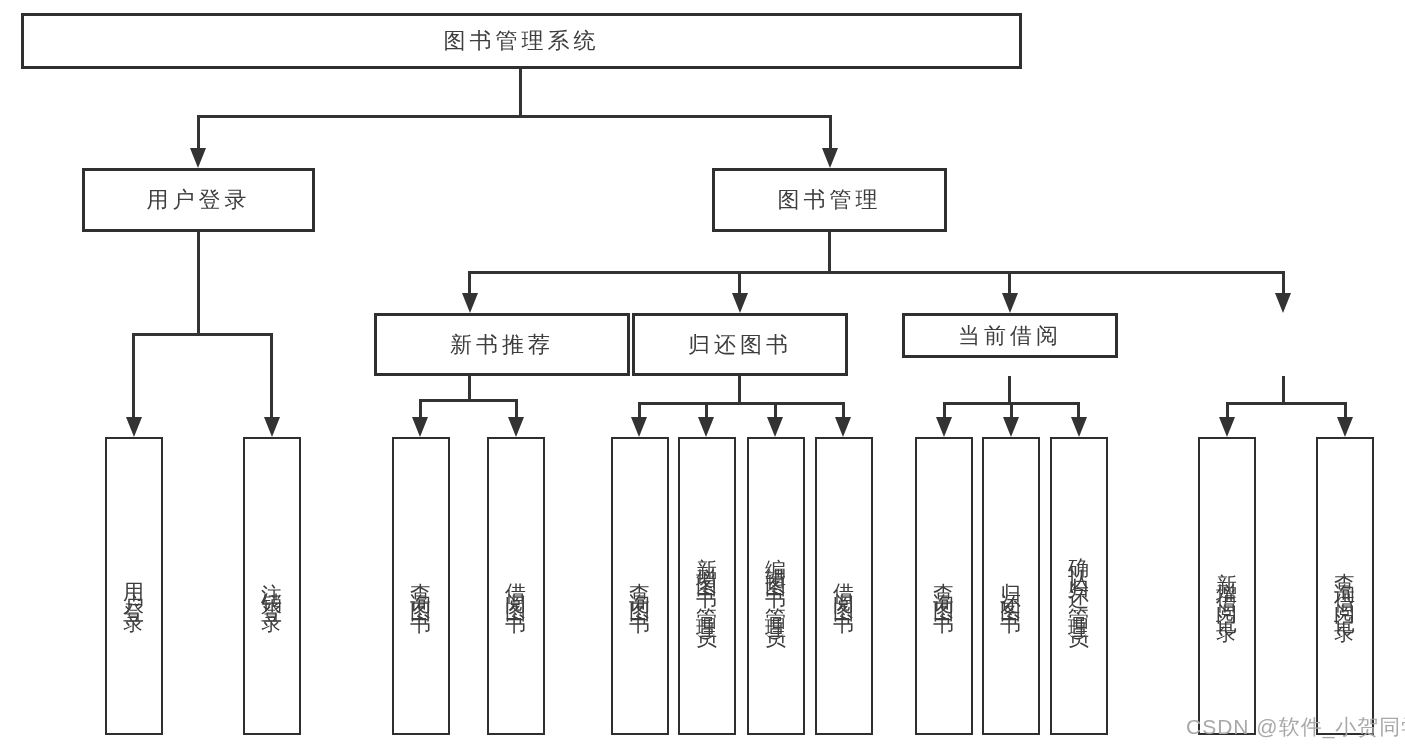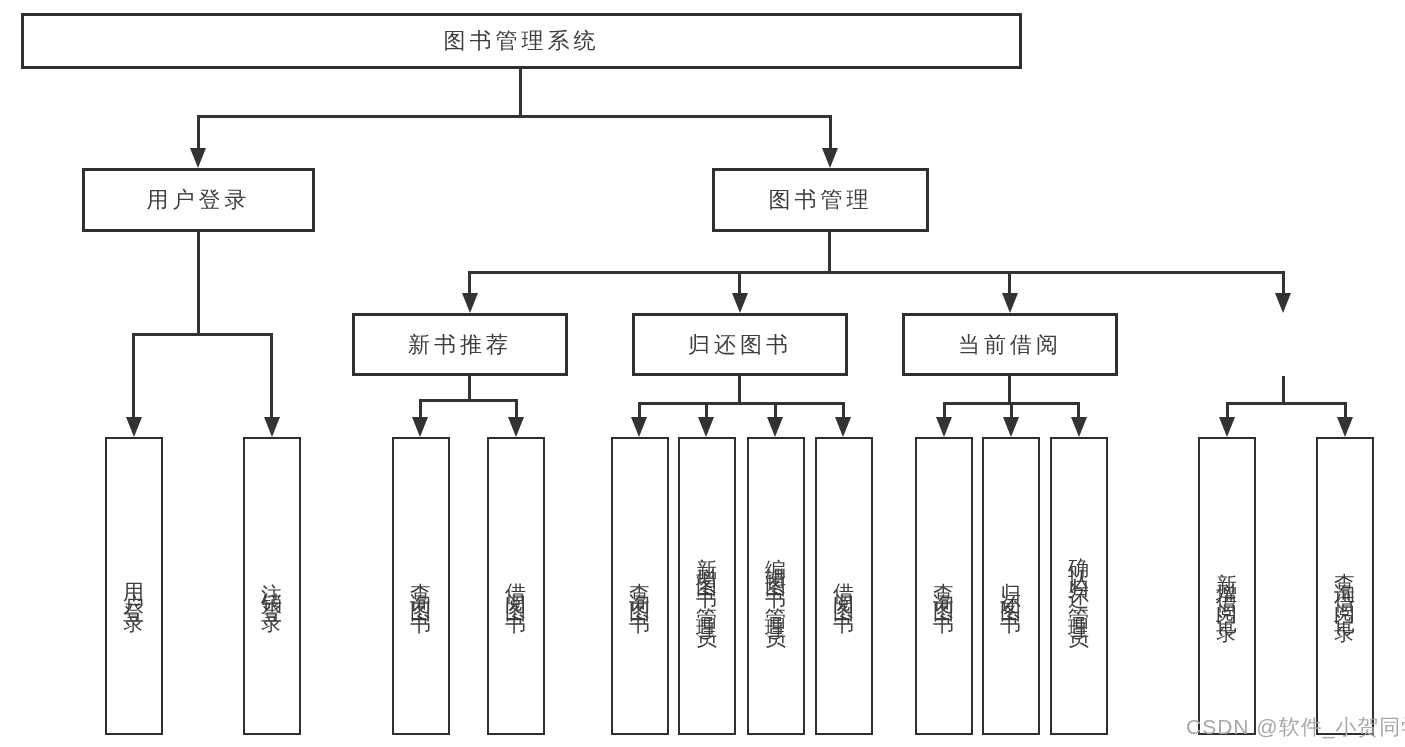--- a/index.html
+++ b/index.html
@@ -62,21 +62,21 @@
   <div class="v" style="left:519px;top:69px;height:48px;"></div>
   <div class="h" style="left:197px;top:115px;width:635px;"></div>
   <div class="v" style="left:197px;top:115px;height:36px;"></div>
   <div class="v" style="left:829px;top:115px;height:36px;"></div>
   <div class="arw" style="left:190px;top:148px;"></div>
   <div class="arw" style="left:822px;top:148px;"></div>
 
   <div class="node" style="left:82px;top:168px;width:233px;height:64px;">
     <span>用户登录</span>
   </div>
-  <div class="node" style="left:712px;top:168px;width:217px;height:64px;">
+  <div class="node" style="left:712px;top:168px;width:235px;height:64px;">
     <span>图书管理</span>
   </div>
 
   <div class="v" style="left:197px;top:232px;height:103px;"></div>
   <div class="h" style="left:132px;top:333px;width:141px;"></div>
   <div class="v" style="left:132px;top:333px;height:86px;"></div>
   <div class="v" style="left:270px;top:333px;height:86px;"></div>
   <div class="arw" style="left:126px;top:417px;"></div>
   <div class="arw" style="left:264px;top:417px;"></div>
 
@@ -84,27 +84,27 @@
   <div class="h" style="left:468px;top:271px;width:817px;"></div>
   <div class="v" style="left:468px;top:271px;height:26px;"></div>
   <div class="v" style="left:738px;top:271px;height:26px;"></div>
   <div class="v" style="left:1008px;top:271px;height:26px;"></div>
   <div class="v" style="left:1282px;top:271px;height:26px;"></div>
   <div class="arw" style="left:462px;top:293px;"></div>
   <div class="arw" style="left:732px;top:293px;"></div>
   <div class="arw" style="left:1002px;top:293px;"></div>
   <div class="arw" style="left:1275px;top:293px;"></div>
 
-  <div class="node" style="left:352px;top:313px;width:216px;height:63px;">
+  <div class="node" style="left:374px;top:313px;width:256px;height:63px;">
     <span>新书推荐</span>
   </div>
   <div class="node" style="left:632px;top:313px;width:216px;height:63px;">
     <span>归还图书</span>
   </div>
-  <div class="node" style="left:902px;top:313px;width:216px;height:63px;">
+  <div class="node" style="left:902px;top:313px;width:216px;height:45px;">
     <span>当前借阅</span>
   </div>
 
   <div class="v" style="left:468px;top:376px;height:25px;"></div>
   <div class="h" style="left:419px;top:399px;width:99px;"></div>
   <div class="v" style="left:419px;top:399px;height:20px;"></div>
   <div class="v" style="left:515px;top:399px;height:20px;"></div>
   <div class="arw" style="left:412px;top:417px;"></div>
   <div class="arw" style="left:508px;top:417px;"></div>
 

